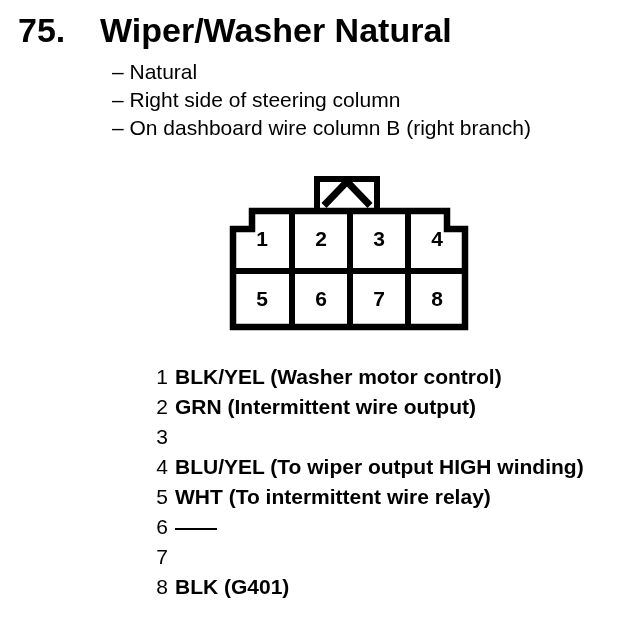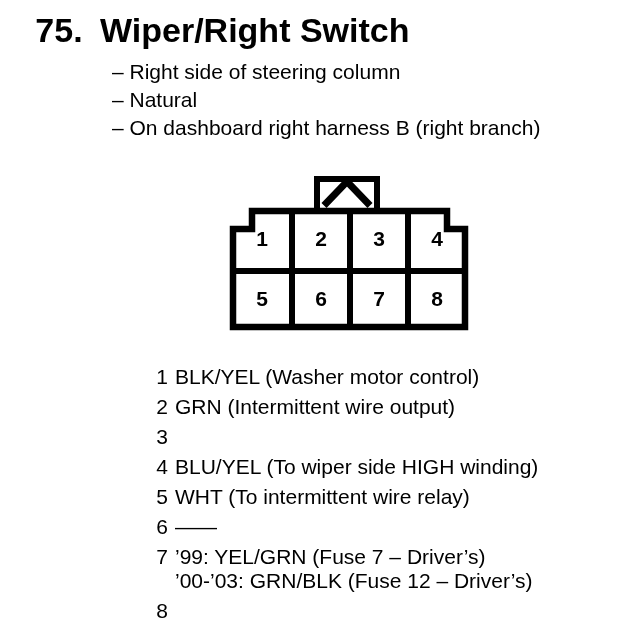--- a/index.html
+++ b/index.html
@@ -11,21 +11,21 @@
     font-family:"Liberation Sans", sans-serif;
     overflow:hidden;
   }
   
   .title-row {
     position:absolute; left:18px; top:10px;
     display:flex; align-items:baseline;
     font-weight:bold; font-size:34px; line-height:40px;
     white-space:nowrap;
   }
-  .item-no { width:82px;text-align:center; }
+  .item-no { width:82px; }
   
   .notes {
     position:absolute; left:112px; top:61px;
     font-size:21px; line-height:21px;
   }
   .note { margin-bottom:7px; white-space:nowrap; }
   
   .connector-svg { position:absolute; left:225px; top:170px; }
   .connector-svg text {
     font-family:"Liberation Sans", sans-serif;
@@ -35,37 +35,37 @@
   
   .pin-list {
     position:absolute; left:148px; top:366px;
     font-size:21px; line-height:21px;
   }
   .pin-row { display:flex; margin-bottom:9px; }
   .pin-num {
     width:20px; margin-right:7px;
     text-align:right; flex:none;
   }
-  .pin-desc { white-space:nowrap; }
+  .pin-desc { white-space:nowrap;font-weight:bold; }
   .pin-desc .cont { margin-top:3px; }
 </style>
 </head>
 <body>
 
 <div class="page">
 
   <div class="title-row">
     <span class="item-no">75.</span>
-    <span class="title-text">Wiper/Right Switch</span>
+    <span class="title-text">Wiper/Washer Natural</span>
   </div>
 
   <div class="notes">
+    <div class="note">– Natural</div>
     <div class="note">– Right side of steering column</div>
-    <div class="note">– Natural</div>
-    <div class="note">– On dashboard right harness B (right branch)</div>
+    <div class="note">– On dashboard wire column B (right branch)</div>
   </div>
 
   <svg class="connector-svg" width="250" height="170" viewBox="0 0 250 170" xmlns="http://www.w3.org/2000/svg">
 
     <path d="M 8 157 V 59 H 27 V 41 H 222 V 59 H 240 V 157 Z" fill="#ffffff" stroke="#000000" stroke-width="6.5" stroke-linejoin="miter"></path>
 
     <line x1="67" y1="41" x2="67" y2="157" stroke="#000000" stroke-width="6"></line>
     <line x1="125" y1="41" x2="125" y2="157" stroke="#000000" stroke-width="6"></line>
     <line x1="183" y1="41" x2="183" y2="157" stroke="#000000" stroke-width="6"></line>
     <line x1="8" y1="101" x2="240" y2="101" stroke="#000000" stroke-width="6"></line>
@@ -90,35 +90,32 @@
     </div>
     <div class="pin-row">
       <span class="pin-num">2</span>
       <span class="pin-desc">GRN (Intermittent wire output)</span>
     </div>
     <div class="pin-row">
       <span class="pin-num">3</span>
     </div>
     <div class="pin-row">
       <span class="pin-num">4</span>
-      <span class="pin-desc">BLU/YEL (To wiper side HIGH winding)</span>
+      <span class="pin-desc">BLU/YEL (To wiper output HIGH winding)</span>
     </div>
     <div class="pin-row">
       <span class="pin-num">5</span>
       <span class="pin-desc">WHT (To intermittent wire relay)</span>
     </div>
     <div class="pin-row">
       <span class="pin-num">6</span>
       <span class="pin-desc">——</span>
     </div>
     <div class="pin-row">
       <span class="pin-num">7</span>
-      <span class="pin-desc">
-        <div>’99: YEL/GRN (Fuse 7 – Driver’s)</div>
-        <div class="cont">’00-’03: GRN/BLK (Fuse 12 – Driver’s)</div>
-      </span>
     </div>
     <div class="pin-row">
       <span class="pin-num">8</span>
+      <span class="pin-desc">BLK (G401)</span>
     </div>
   </div>
 
 </div>
 
 </body></html>

